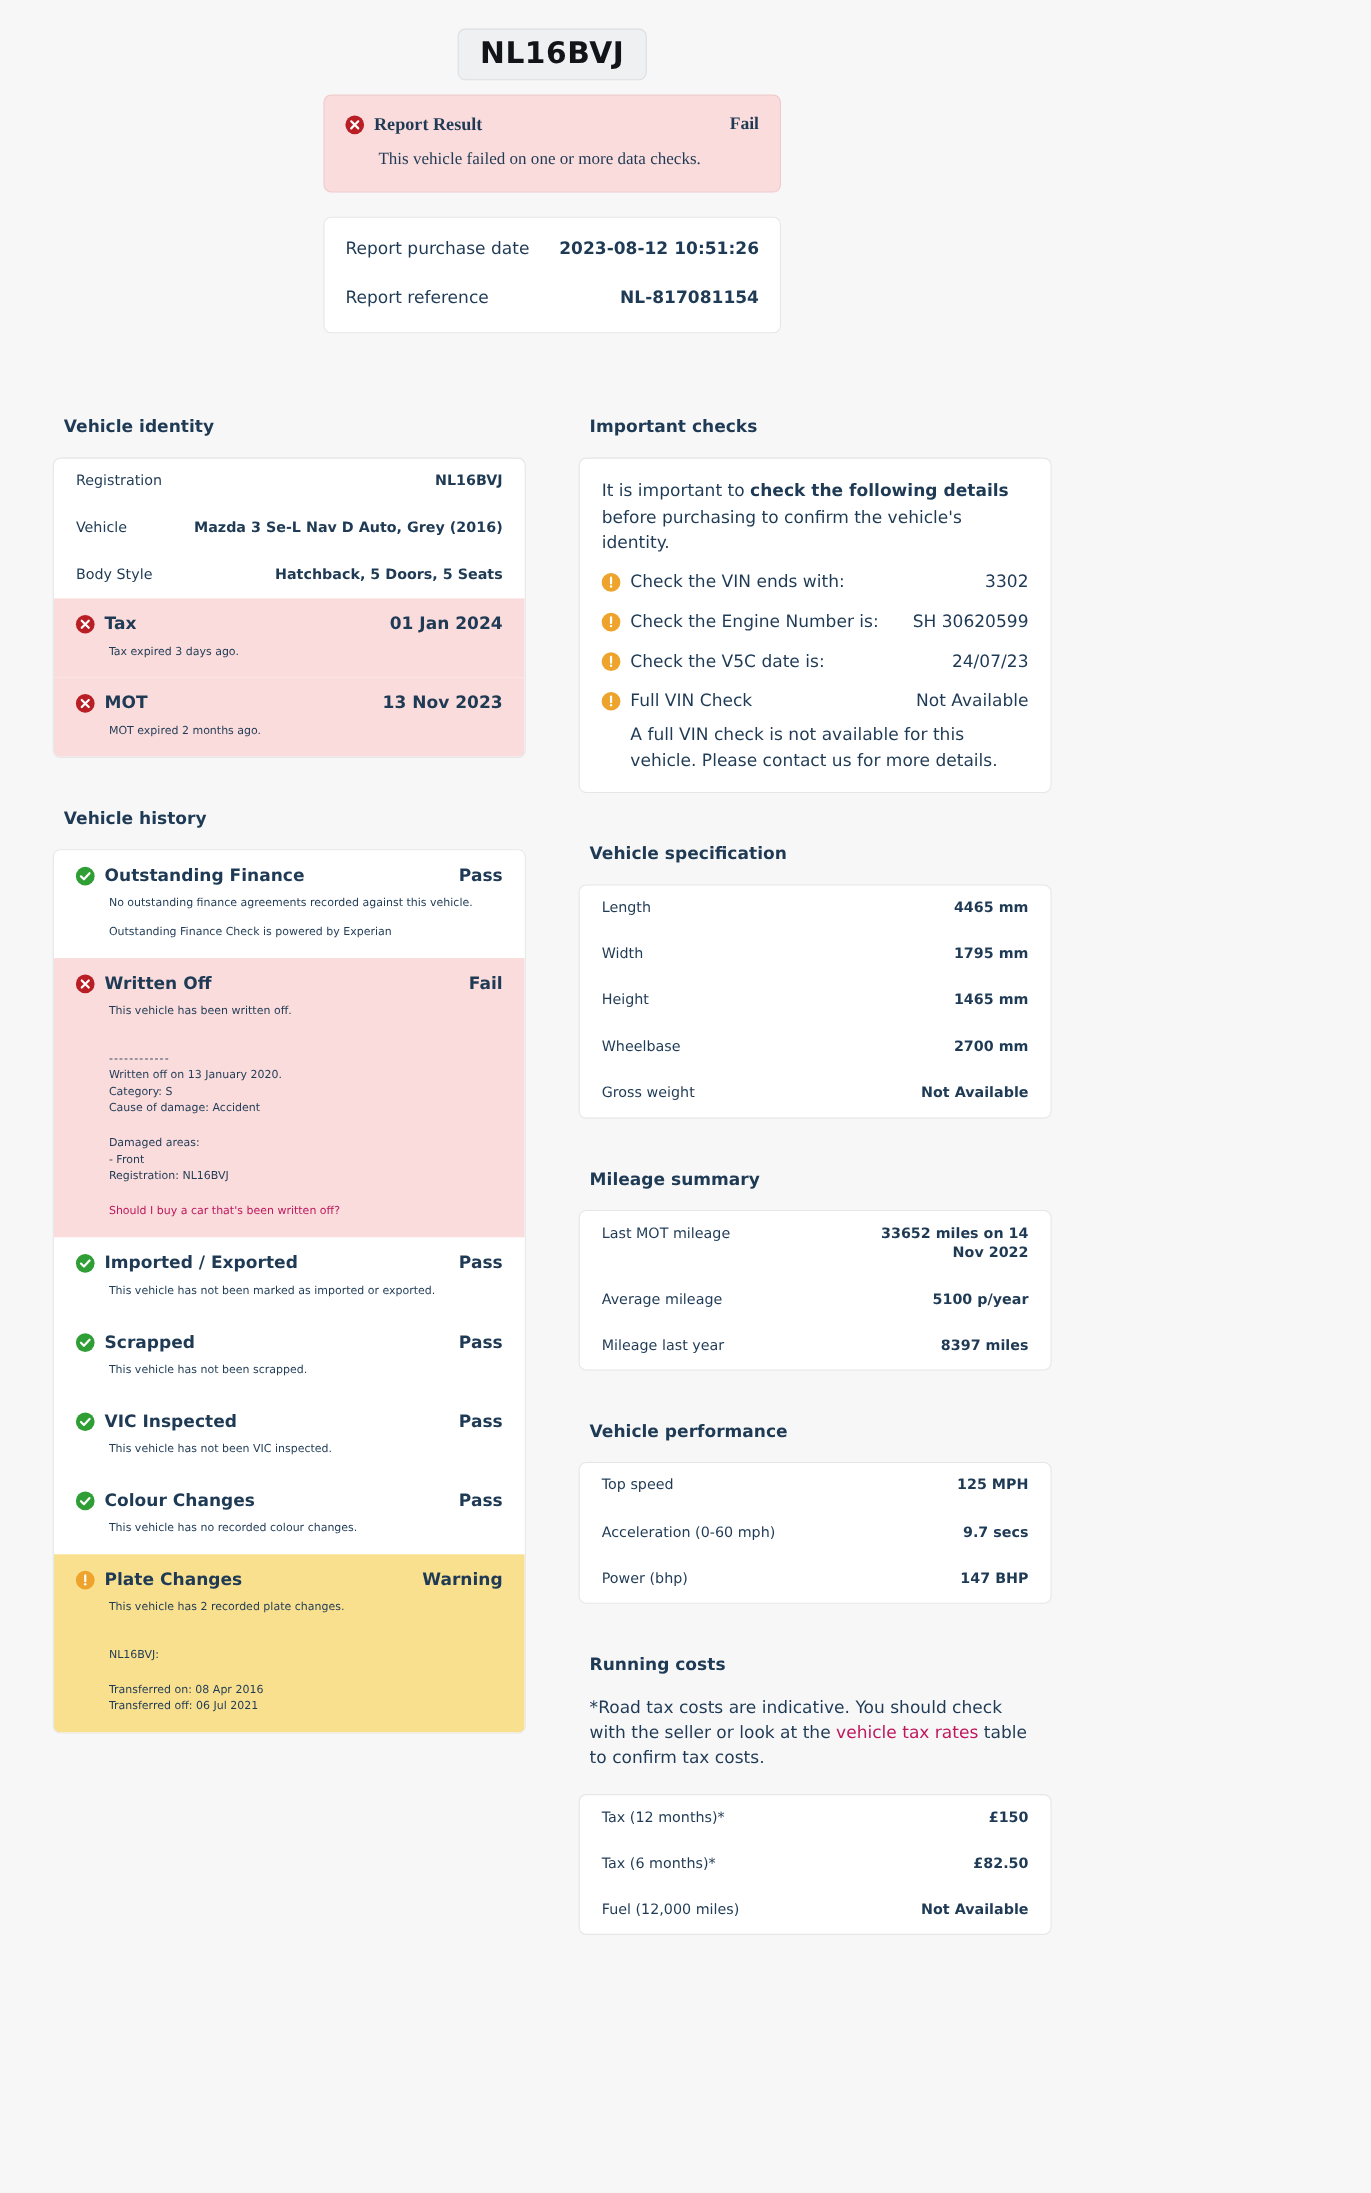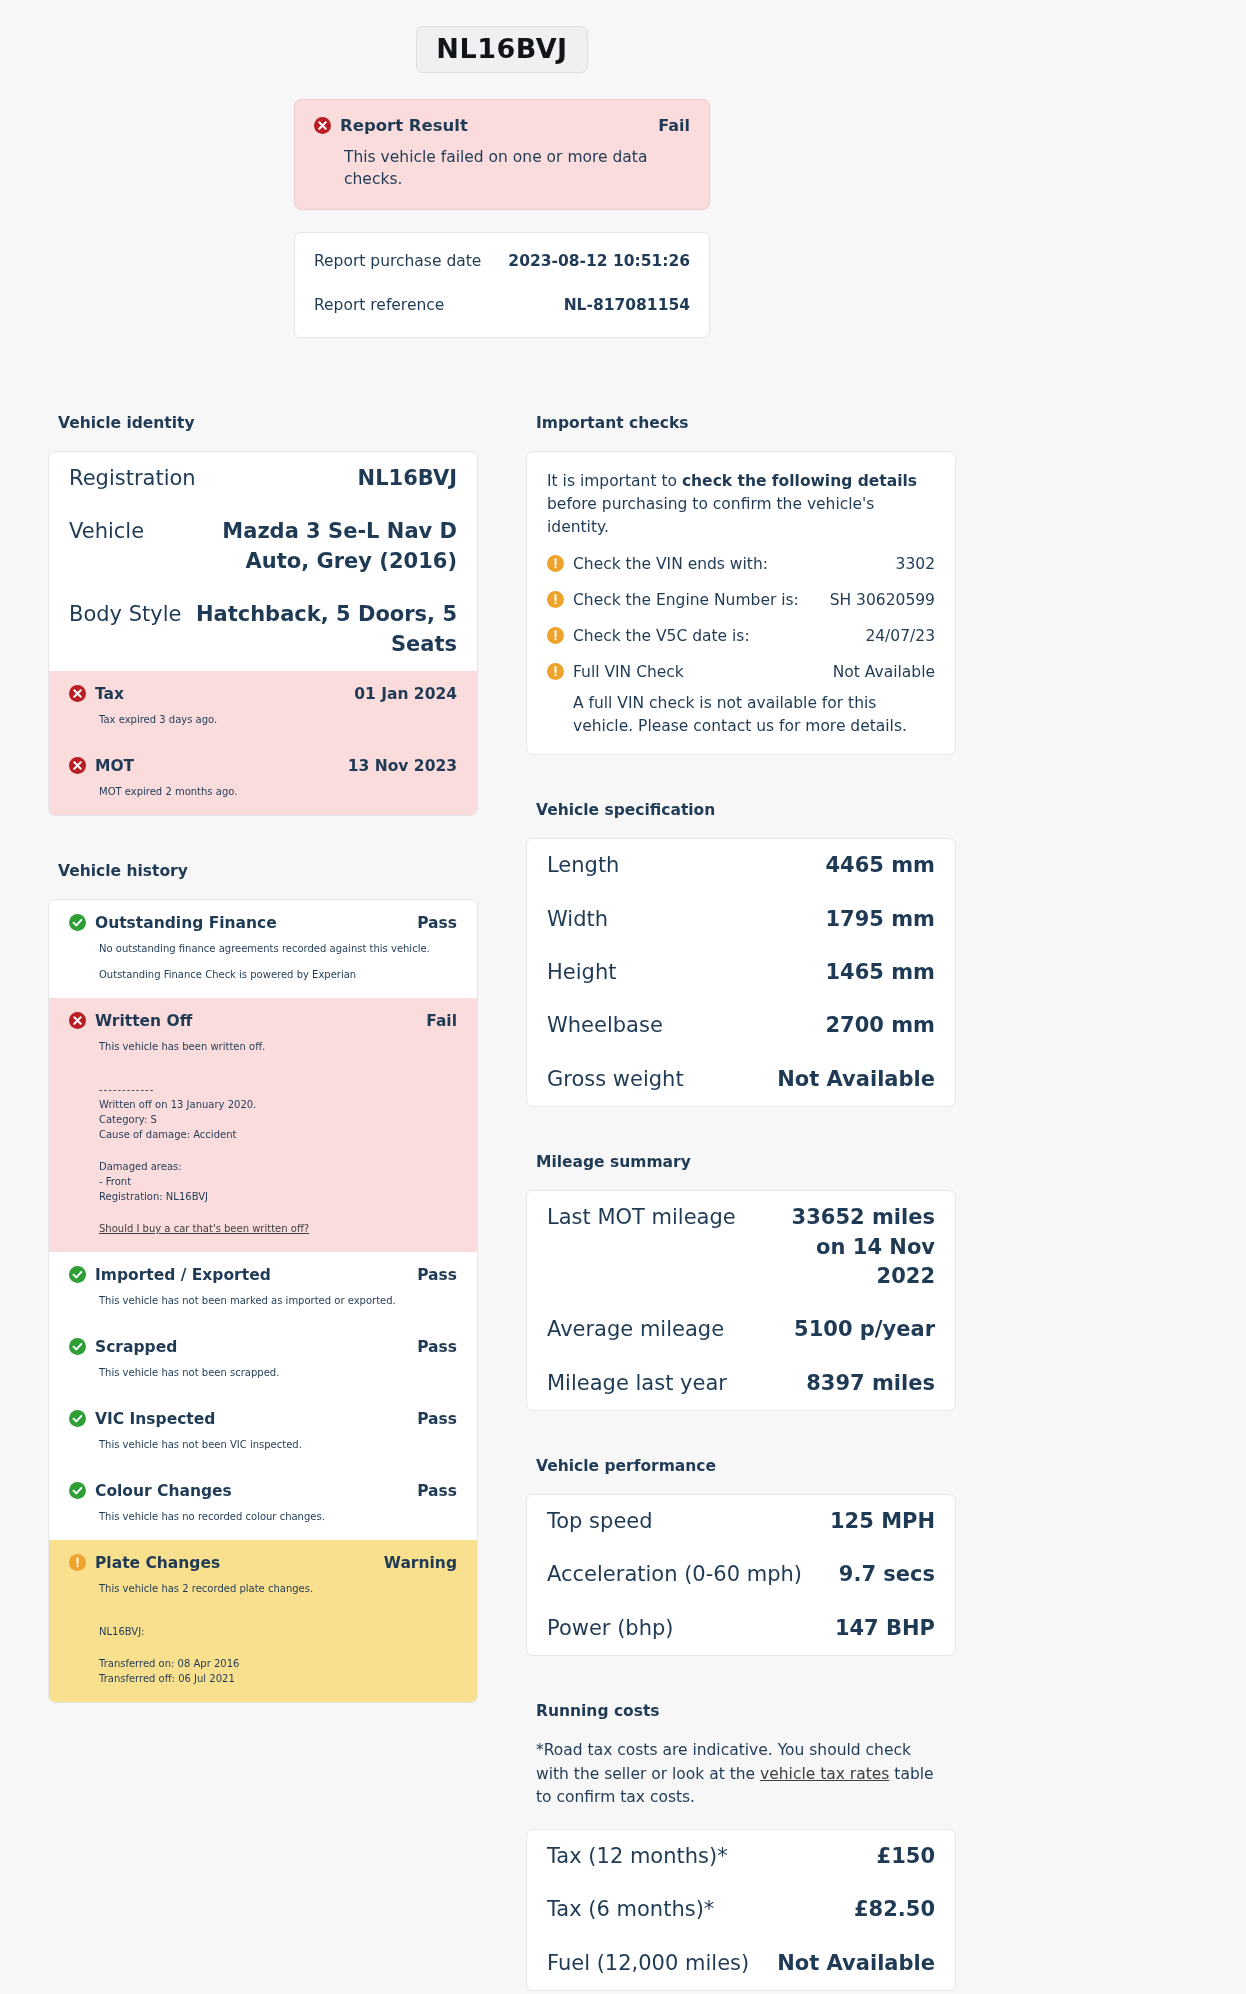--- a/index.html
+++ b/index.html
@@ -20,25 +20,26 @@
     padding: 8px 19px 10px;
     font-size: 27px;
     font-weight: bold;
     color: #111418;
     letter-spacing: .5px;
     line-height: 1;
   }
   .center-col { width: 416px; margin: 0 auto; }
 
   .result-card {
-    margin-top: 26px;
+    margin-top: 13px;
     background: #fadcdc;
     border: 1px solid #eecccc;
     border-radius: 7px;
     padding: 16px 19px 18px;
+    font-family: Liberation Serif, serif;
   }
   .result-top { display: flex; align-items: center; }
   .result-title { font-size: 16.5px; font-weight: bold; margin-left: 9px; }
   .result-status { margin-left: auto; font-size: 16px; font-weight: bold; }
   .result-desc { margin-top: 11px; margin-left: 30px; font-size: 15.5px; line-height: 1.45; }
 
   .meta-card {
     margin-top: 22px;
     background: #ffffff;
     border: 1px solid #e4e6e8;
@@ -55,38 +56,38 @@
 
   .sec-title { font-size: 15.5px; font-weight: bold; margin: 0 0 19px 10px; }
   .sec-title.spaced { margin-top: 46px; }
 
   .card {
     background: #ffffff;
     border: 1px solid #e4e6e8;
     border-radius: 7px;
     overflow: hidden;
   }
-  .kv { display: flex; align-items: baseline; padding: 12px 20px; font-size: 21px; line-height: 1.4; }
+  .kv { display: flex; align-items: baseline; padding: 12px 20px; font-size: 13px; line-height: 1.4; }
   .kv .k { flex: 0 0 auto; padding-right: 12px; }
   .kv .v { margin-left: auto; font-weight: bold; text-align: right; }
 
   
   .block { padding: 14px 20px 16px; }
   .block.fail { background: #fadcdc; }
   .block.warn { background: #f9e08f; }
   .block.plain { background: #ffffff; }
   .block-head { display: flex; align-items: center; }
   .block-name { font-size: 15.5px; font-weight: bold; margin-left: 9px; }
   .block-status { margin-left: auto; font-size: 15.5px; font-weight: bold; }
   .block-body { margin-left: 30px; margin-top: 9px; font-size: 10px; line-height: 1.5; }
   .block-body p { margin: 0 0 11px; }
   .block-body p:last-child { margin-bottom: 0; }
   .block-body .tight { margin: 0; }
   .block-body .gap { height: 17px; }
-  .link { color: #404040; text-decoration: underline; cursor: pointer; text-align: center; }
+  .link { color: #be185d; cursor: pointer; text-align: center; }
 
   
   .ico { flex: 0 0 auto; width: 17px; height: 17px; border-radius: 50%; position: relative; display: inline-block; }
   .ico.fail { background: #b81e23; }
   .ico.pass { background: #2f9e35; }
   .ico.warn { background: #eda32c; }
   .ico svg { position: absolute; left: 0; top: 0; }
 
   .checks-card { padding: 18px 20px 16px; }
   .checks-intro { font-size: 15.5px; line-height: 1.5; margin: 0 0 6px; }

